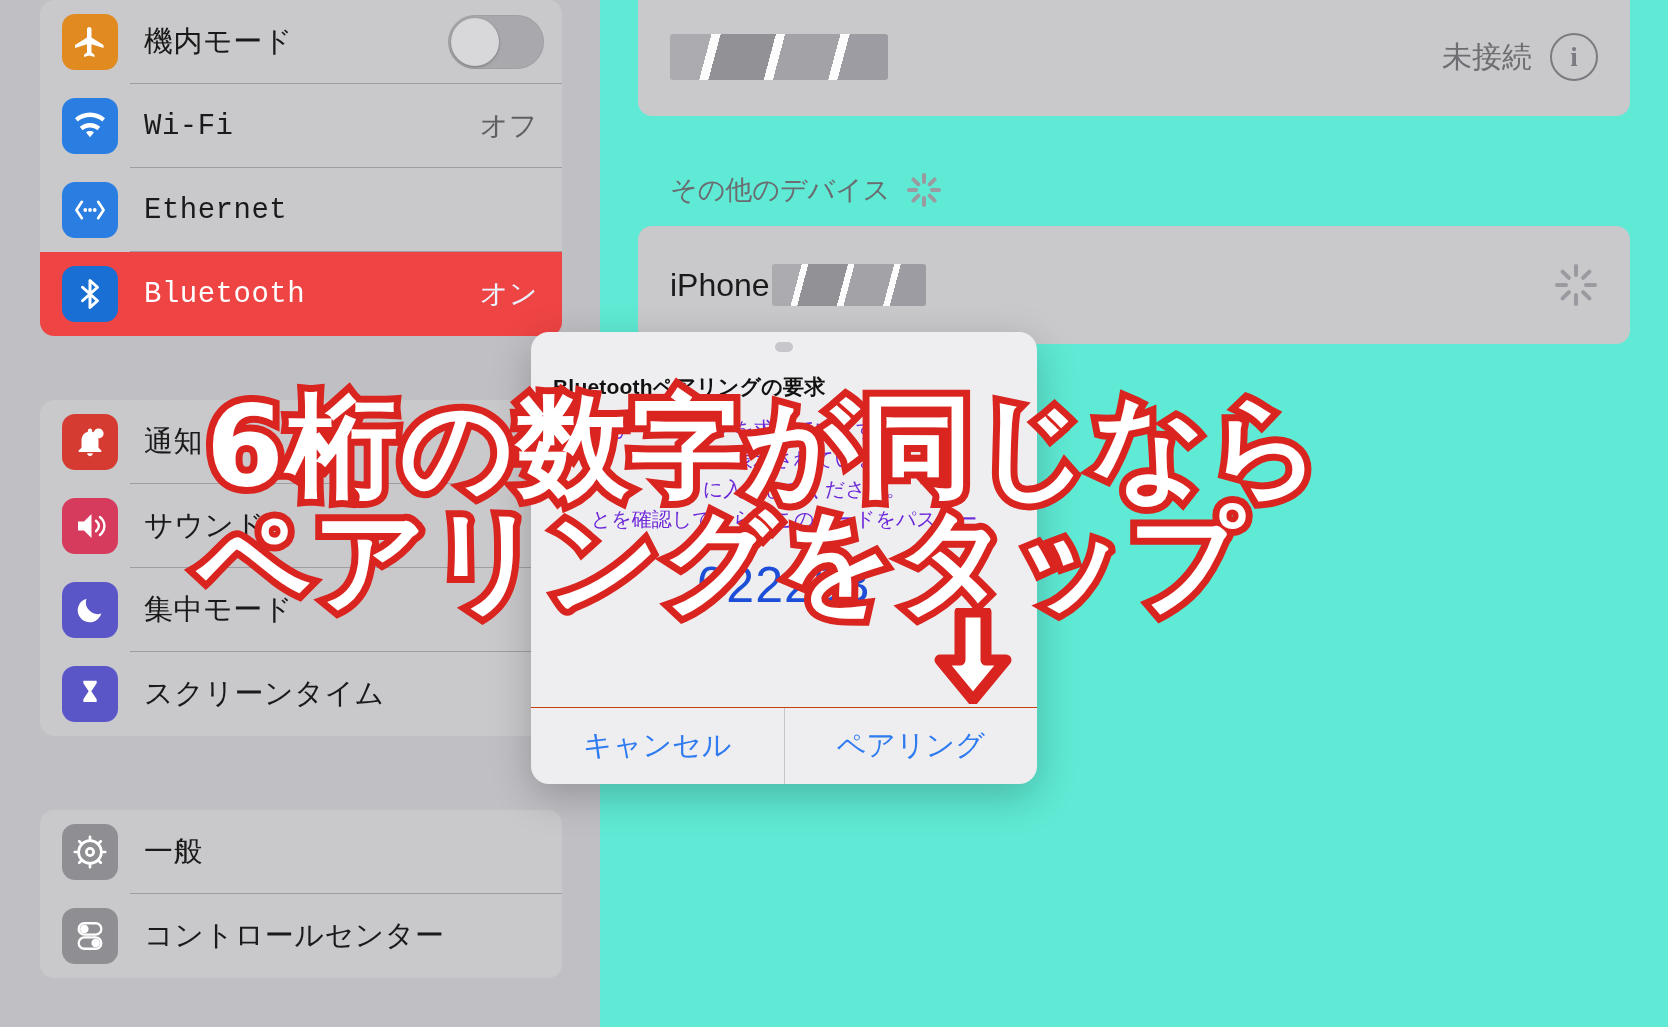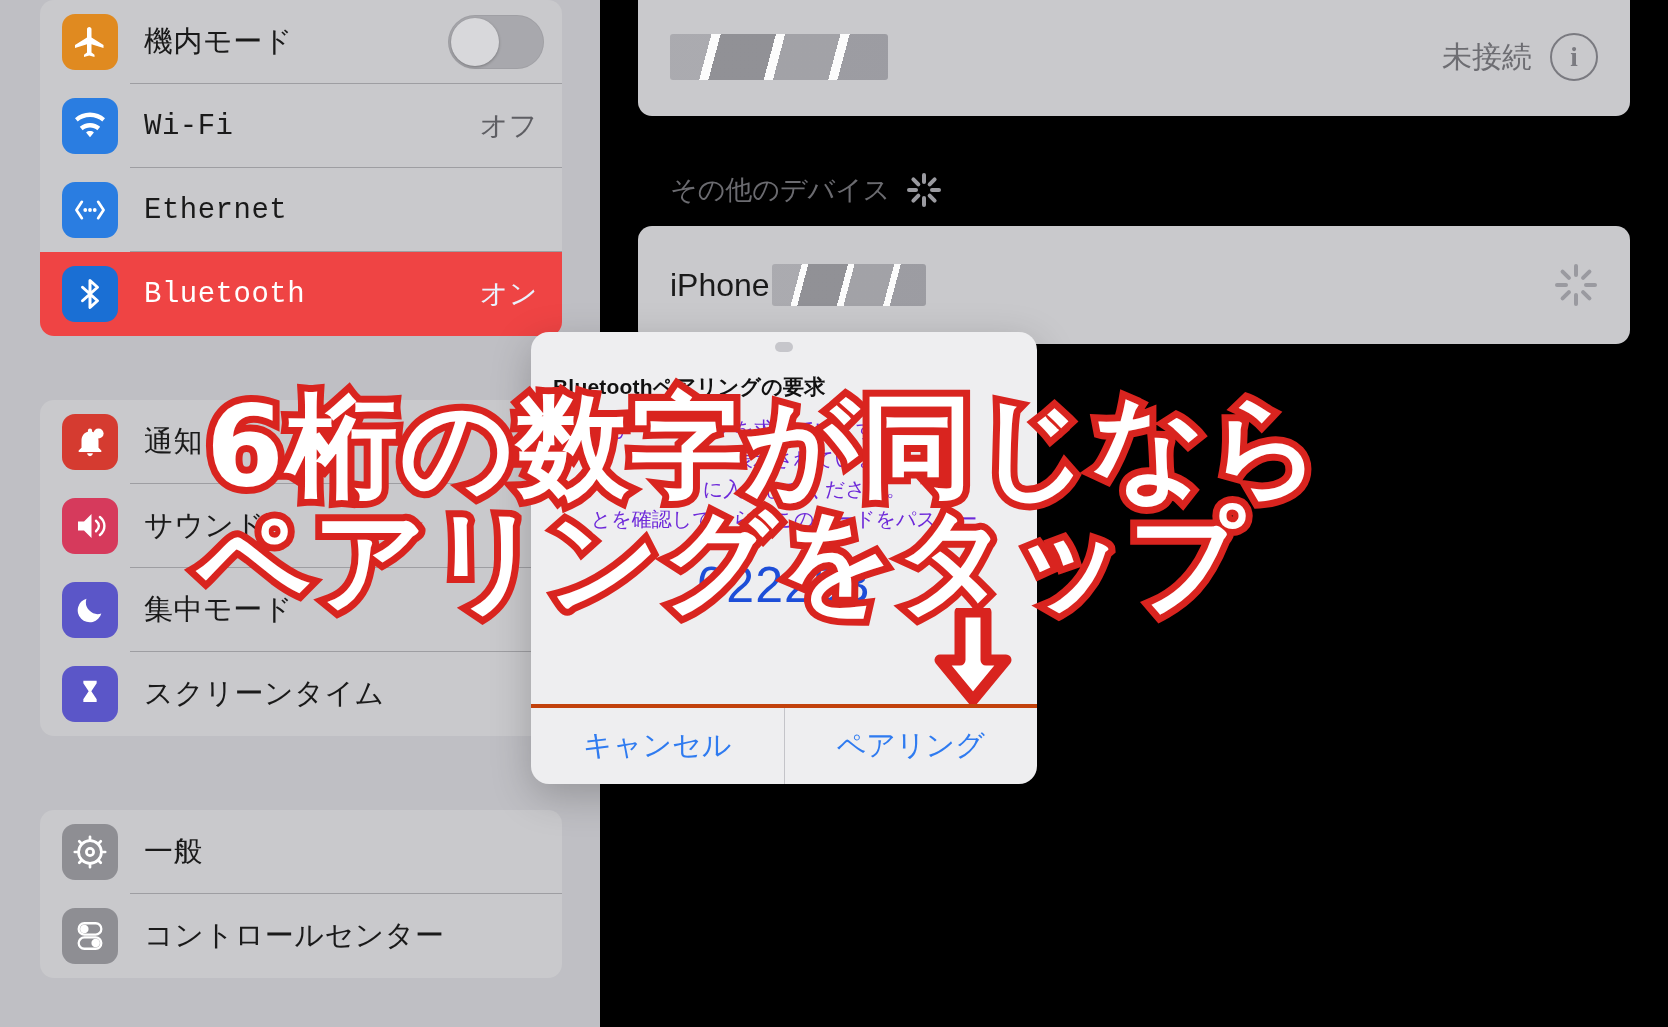--- a/index.html
+++ b/index.html
@@ -85,21 +85,21 @@
     background:#d8d8db;box-shadow:0 1px 3px rgba(0,0,0,.3);
   }
 
   .grp-gap{height:64px;}
   .grp-gap-lg{height:74px;}
   .top-pad{height:0px;}
 
   
   #detail{
     flex:1 1 auto;height:1027px;position:relative;
-    background:#000000;
+    background:#5eead4;
   }
   .card{
     margin:0 38px;
     background:#c9c9cc;
     border-radius:14px;
     position:relative;
   }
   .dev-row{
     height:118px;display:flex;align-items:center;
     padding:0 32px 0 32px;position:relative;box-sizing:border-box;
@@ -159,21 +159,21 @@
   .dlg-body{
     text-align:center;font-size:20px;color:#6d28d9;
     margin-top:14px;padding:0 26px;line-height:1.5;
   }
   .dlg-code{
     text-align:center;font-size:50px;color:#1d4ed8;
     margin-top:22px;letter-spacing:1px;
     font-family:"Liberation Sans","DejaVu Sans",sans-serif;
   }
   .dlg-actions{
-    margin-top:auto;display:flex;border-top:4px solid #c2410c;height:76px;
+    margin-top:auto;display:flex;border-top:1px solid #c2410c;height:76px;
   }
   .dlg-btn{
     flex:1 1 50%;display:flex;align-items:center;justify-content:center;
     font-size:29px;color:#2f7bf0;cursor:default;
   }
   .dlg-btn + .dlg-btn{border-left:1px solid #c4c4c9;}
 
   
   #annot{position:absolute;inset:0;pointer-events:none;}
   .anno-line{

